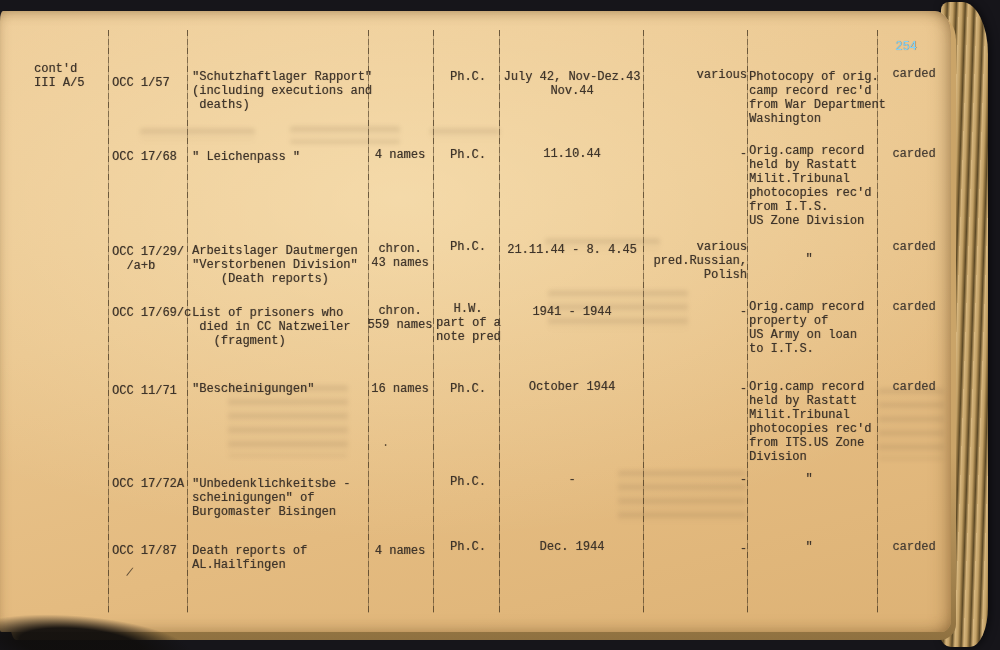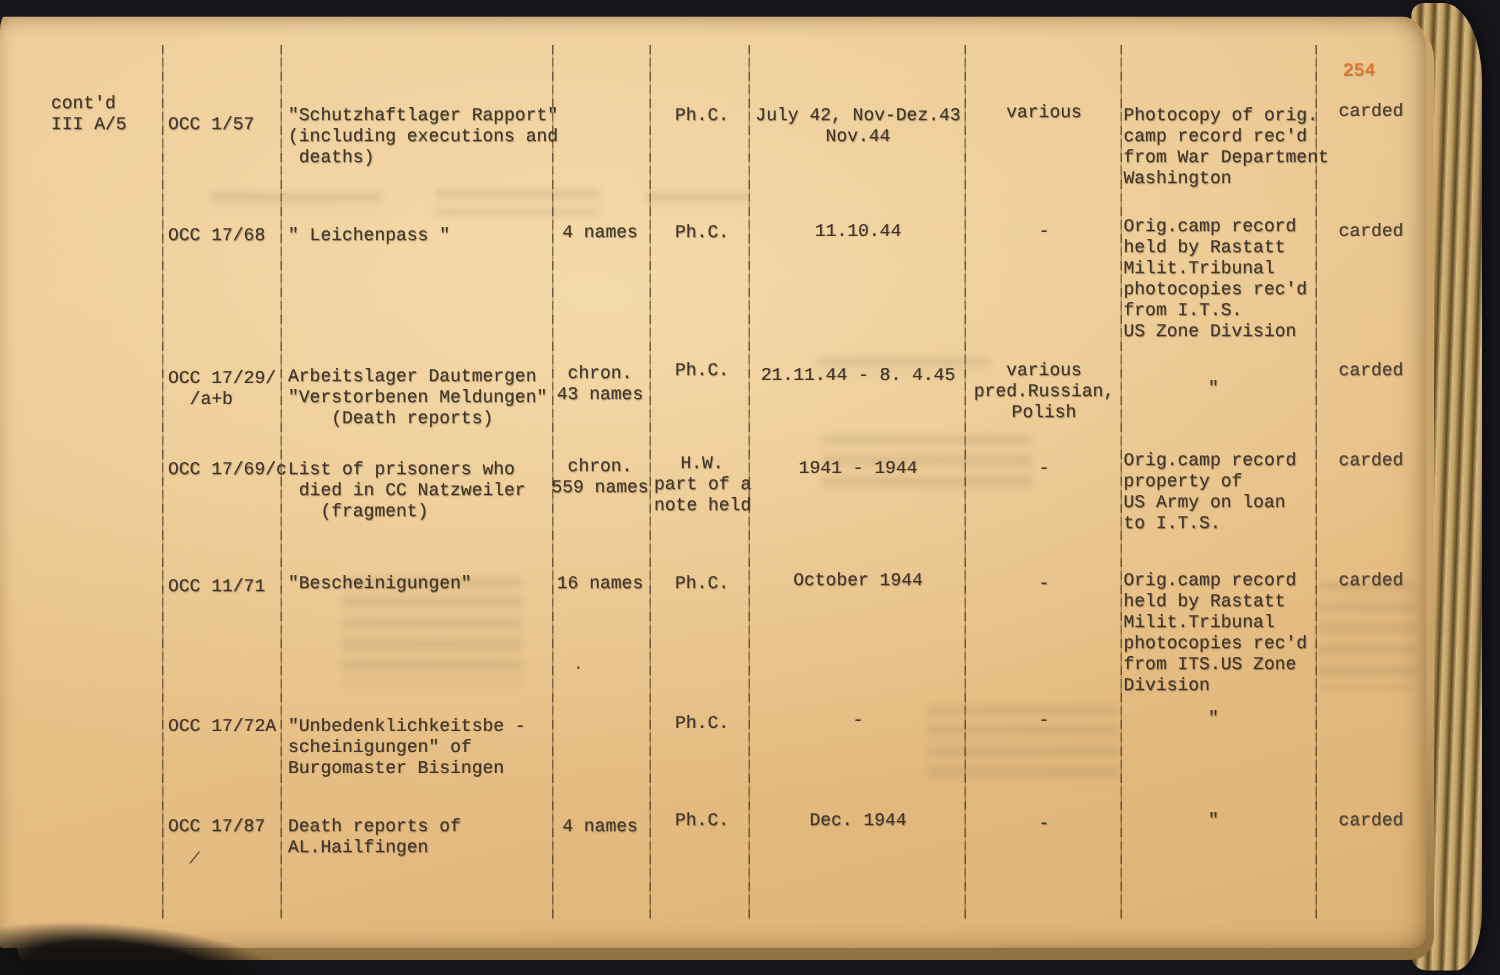--- a/index.html
+++ b/index.html
@@ -36,26 +36,26 @@
                 rgba(62,47,26,.62) 9px 15px, rgba(62,47,26,.38) 15px 18px);}
   .row{position:absolute;left:0;width:1000px;height:0;z-index:6;}
   .cell{position:absolute;white-space:pre;font-size:12px;line-height:14px;color:#3e342a;
         text-shadow:.4px .4px .7px rgba(62,50,36,.55);}
   .c-section{left:34px;width:74px;}
   .c-ref{left:112px;width:76px;}
   .c-title{left:192px;width:176px;}
   .c-names{left:366px;width:68px;text-align:center;}
   .c-type{left:436px;width:64px;text-align:center;}
   .c-date{left:501px;width:142px;text-align:center;}
-  .c-nat{left:645px;width:102px;text-align:center;}
+  .c-nat{left:645px;width:102px;text-align:right;}
   .c-rem{left:749px;width:128px;}
   .c-rem.ditto{text-align:center;width:120px;}
   .c-card{left:878px;width:72px;text-align:center;color:#4a4036;}
   .pagenum{position:absolute;left:878px;top:40px;width:56px;text-align:center;z-index:6;
-           font-size:12px;color:#f97316;text-shadow:.4px .4px .7px rgba(62,50,36,.55);}
+           font-size:12px;color:#7dd3fc;text-shadow:.4px .4px .7px rgba(62,50,36,.55);}
   .mark{position:absolute;z-index:6;font-size:12px;color:rgba(62,50,36,.8);}
 </style>
 </head>
 <body>
 
 <div class="scene">
 
   <div class="edge-stack"></div>
   <div class="under-sheet"></div>
   <div class="paper"></div>
@@ -111,21 +111,21 @@
 photocopies rec'd
 from I.T.S.
 US Zone Division</div>
     <div class="cell c-card" style="top:0px">carded</div>
   </div>
 
   <div class="row" style="top:240px;">
     <div class="cell c-ref" style="top:5px">OCC 17/29/
   /a+b</div>
     <div class="cell c-title" style="top:4px">Arbeitslager Dautmergen
-"Verstorbenen Meldungen"
+"Verstorbenen Division"
     (Death reports)</div>
     <div class="cell c-names" style="top:2px">chron.
 43 names</div>
     <div class="cell c-type" style="top:0px">Ph.C.</div>
     <div class="cell c-date" style="top:3px">21.11.44 - 8. 4.45</div>
     <div class="cell c-nat" style="top:0px">various
 pred.Russian,
 Polish</div>
     <div class="cell c-rem ditto" style="top:12px">"</div>
     <div class="cell c-card" style="top:0px">carded</div>
@@ -133,21 +133,21 @@
 
   <div class="row" style="top:300px;">
     <div class="cell c-ref" style="top:6px">OCC 17/69/c</div>
     <div class="cell c-title" style="top:6px">List of prisoners who
  died in CC Natzweiler
    (fragment)</div>
     <div class="cell c-names" style="top:4px">chron.
 559 names</div>
     <div class="cell c-type" style="top:2px">H.W.
 part of a
-note held</div>
+note pred</div>
     <div class="cell c-date" style="top:5px">1941 - 1944</div>
     <div class="cell c-nat" style="top:5px">-</div>
     <div class="cell c-rem" style="top:0px">Orig.camp record
 property of
 US Army on loan
 to I.T.S.</div>
     <div class="cell c-card" style="top:0px">carded</div>
   </div>
 
   <div class="row" style="top:380px;">

